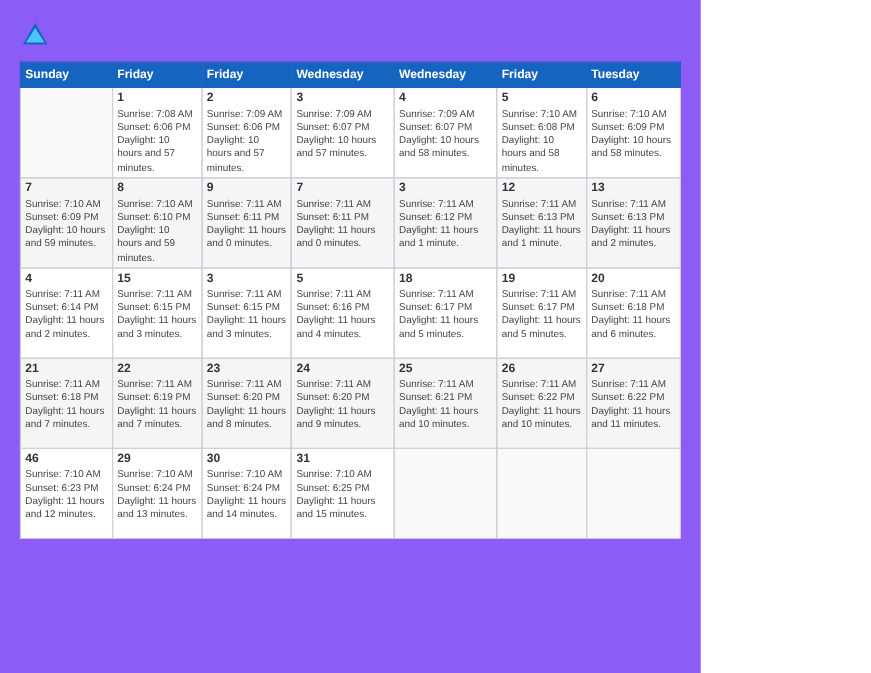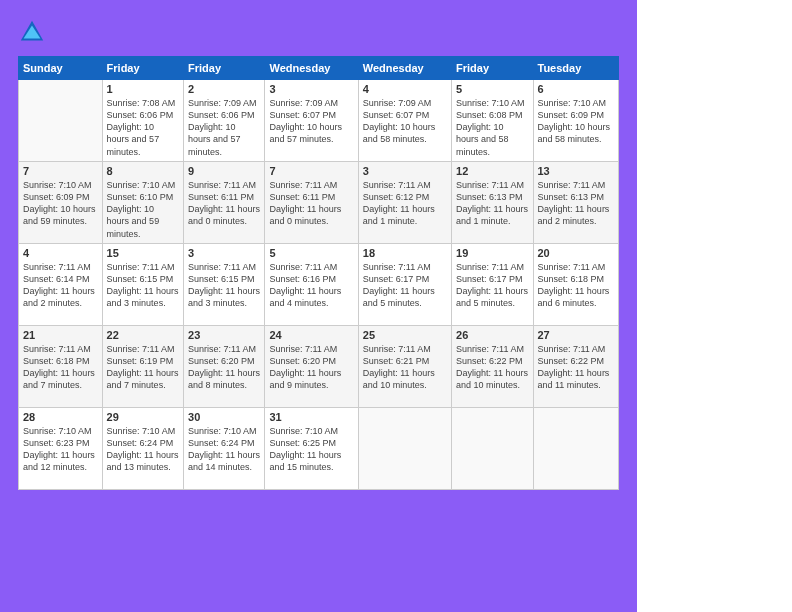--- a/index.html
+++ b/index.html
@@ -249,21 +249,21 @@
             <div class="cell-day">26</div>
             <div class="cell-info">Sunrise: 7:11 AM<br>Sunset: 6:22 PM<br>Daylight: 11 hours and 10 minutes.</div>
           </td>
           <td>
             <div class="cell-day">27</div>
             <div class="cell-info">Sunrise: 7:11 AM<br>Sunset: 6:22 PM<br>Daylight: 11 hours and 11 minutes.</div>
           </td>
         </tr>
         <tr class="row-white">
           <td>
-            <div class="cell-day">28</div>
+            <div class="cell-day">46</div>
             <div class="cell-info">Sunrise: 7:10 AM<br>Sunset: 6:23 PM<br>Daylight: 11 hours and 12 minutes.</div>
           </td>
           <td>
             <div class="cell-day">29</div>
             <div class="cell-info">Sunrise: 7:10 AM<br>Sunset: 6:24 PM<br>Daylight: 11 hours and 13 minutes.</div>
           </td>
           <td>
             <div class="cell-day">30</div>
             <div class="cell-info">Sunrise: 7:10 AM<br>Sunset: 6:24 PM<br>Daylight: 11 hours and 14 minutes.</div>
           </td>

